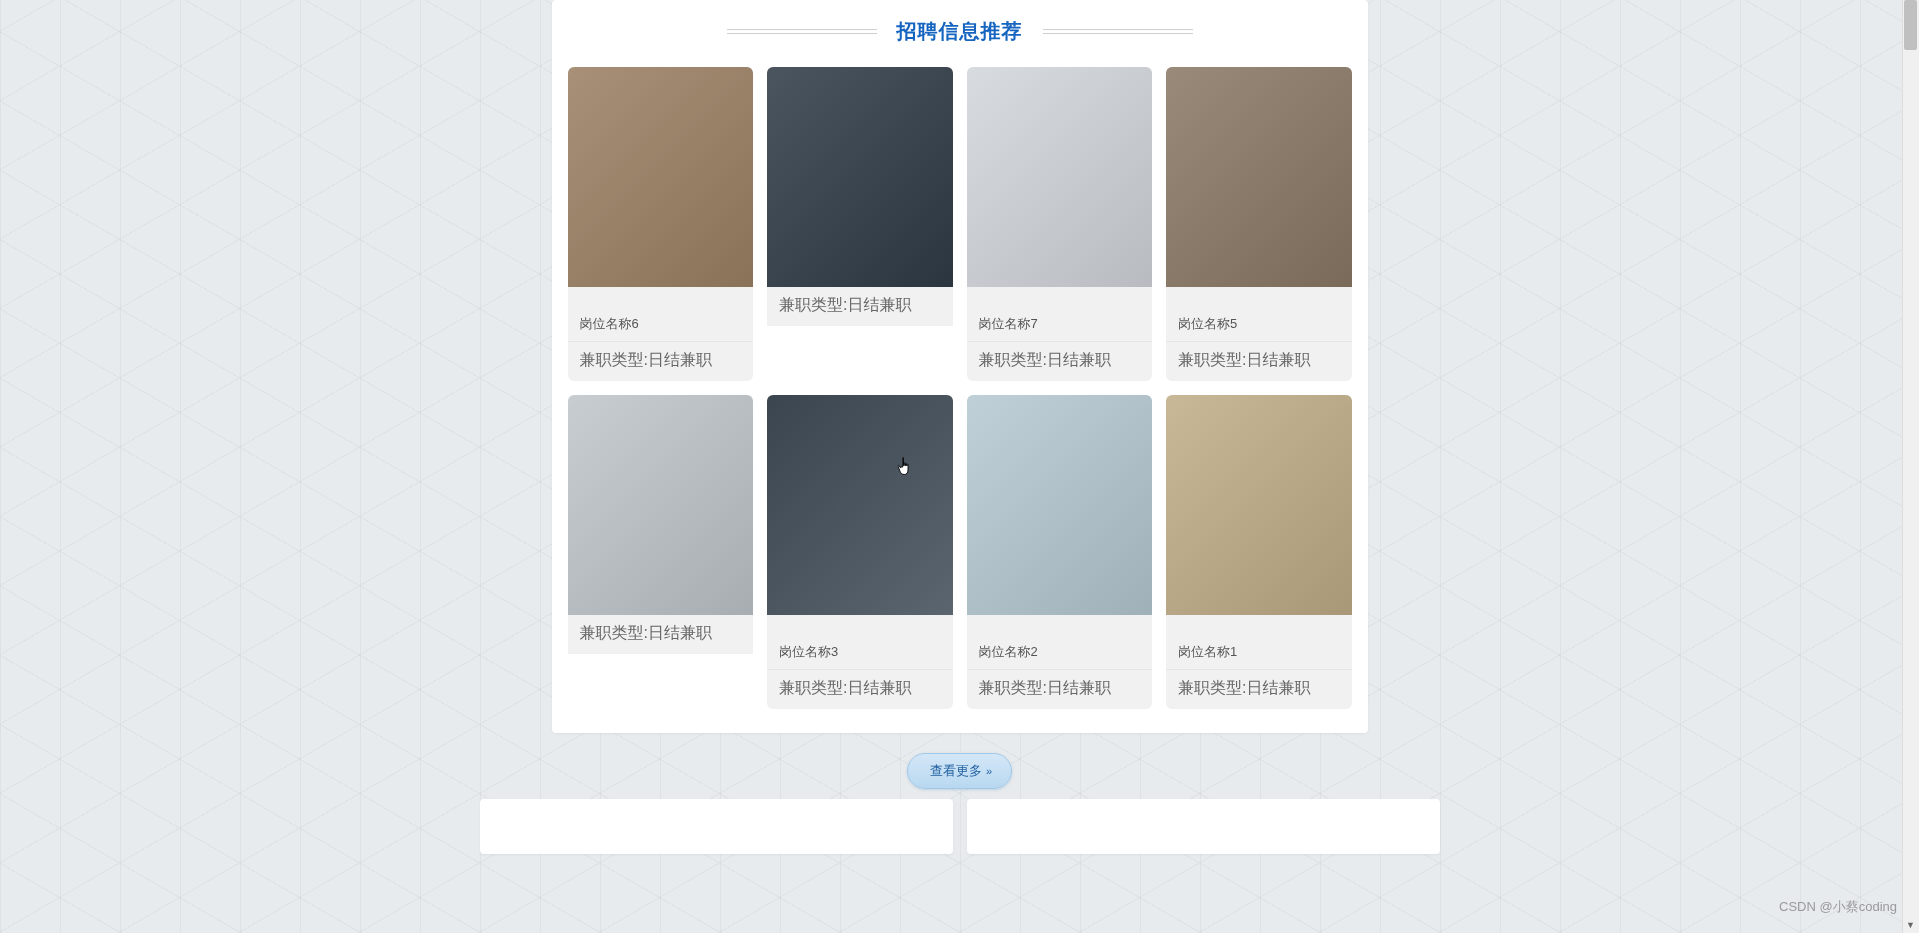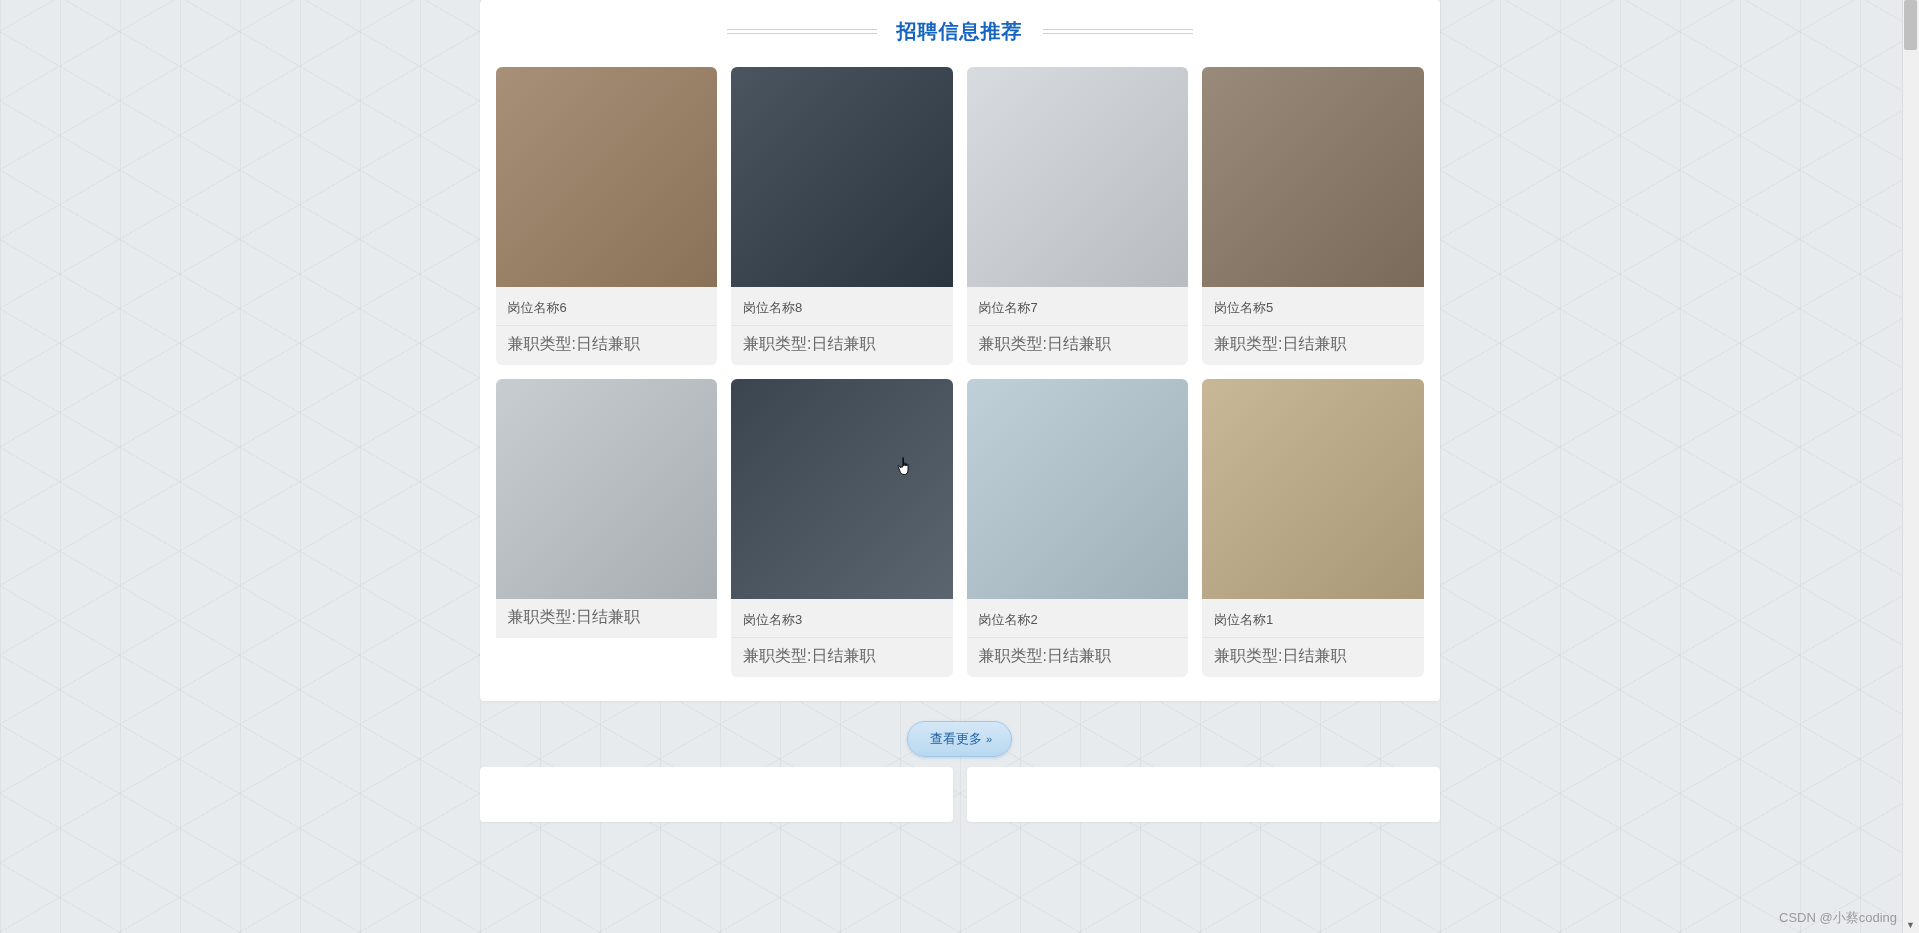--- a/index.html
+++ b/index.html
@@ -11,21 +11,21 @@
       background-color: #e8ebed;
       background-image: 
         repeating-linear-gradient(30deg, rgba(200,205,210,0.3) 0, rgba(200,205,210,0.3) 1px, transparent 1px, transparent 60px),
         repeating-linear-gradient(-30deg, rgba(200,205,210,0.3) 0, rgba(200,205,210,0.3) 1px, transparent 1px, transparent 60px),
         repeating-linear-gradient(90deg, rgba(200,205,210,0.3) 0, rgba(200,205,210,0.3) 1px, transparent 1px, transparent 60px);
       font-family: "Microsoft YaHei", Arial, sans-serif;
       min-height: 100vh;
       position: relative;
     }
     .main-container {
-      width: 960px;
+      width: 816px;
       margin: 0 auto;
       background: #fff;
       border-radius: 4px;
       padding: 18px 16px 24px;
       box-shadow: 0 1px 3px rgba(0,0,0,0.05);
     }
     .section-header {
       display: flex;
       align-items: center;
       justify-content: center;
@@ -70,21 +70,21 @@
     .card-image.img3 { background: linear-gradient(135deg, #d8dce0, #b8bcc0); }
     .card-image.img4 { background: linear-gradient(135deg, #9a8a7a, #7a6a5a); }
     .card-image.img5 { background: linear-gradient(135deg, #c8cdd2, #a8adb2); }
     .card-image.img6 { background: linear-gradient(135deg, #3a4550, #5a6570); }
     .card-image.img7 { background: linear-gradient(135deg, #c0d0d8, #a0b0b8); }
     .card-image.img8 { background: linear-gradient(135deg, #c8b898, #a89878); }
     .card-info {
       background: #f1f1f1;
     }
     .job-title {
-      padding: 12px 12px 8px;
+      padding: 28px 12px 8px;
       font-size: 13px;
       color: #555;
       border-bottom: 1px solid #e5e5e5;
     }
     .job-type {
       padding: 8px 12px 10px;
       font-size: 16px;
       color: #666;
     }
     .more-button-wrap {
@@ -148,21 +148,21 @@
       display: flex;
       align-items: center;
       justify-content: center;
       font-size: 9px;
       color: #666;
     }
     .scrollbar-arrow-up { top: 0; }
     .scrollbar-arrow-down { bottom: 0; }
     .watermark {
       position: fixed;
-      bottom: 6px;
+      bottom: 17px;
       right: 22px;
       font-size: 13px;
       color: rgba(120,120,120,0.7);
     }
     .cursor-icon {
       position: absolute;
       top: 456px;
       left: 896px;
       width: 18px;
       height: 22px;
@@ -190,21 +190,20 @@
     <div class="job-card">
       <div class="card-image img1"></div>
       <div class="card-info">
         <div class="job-title">岗位名称6</div>
         <div class="job-type">兼职类型:日结兼职</div>
       </div>
     </div>
     <div class="job-card">
       <div class="card-image img2"></div>
       <div class="card-info">
-        <div class="job-title">岗位名称8</div>
         <div class="job-type">兼职类型:日结兼职</div>
       </div>
     </div>
     <div class="job-card">
       <div class="card-image img3"></div>
       <div class="card-info">
         <div class="job-title">岗位名称7</div>
         <div class="job-type">兼职类型:日结兼职</div>
       </div>
     </div>

